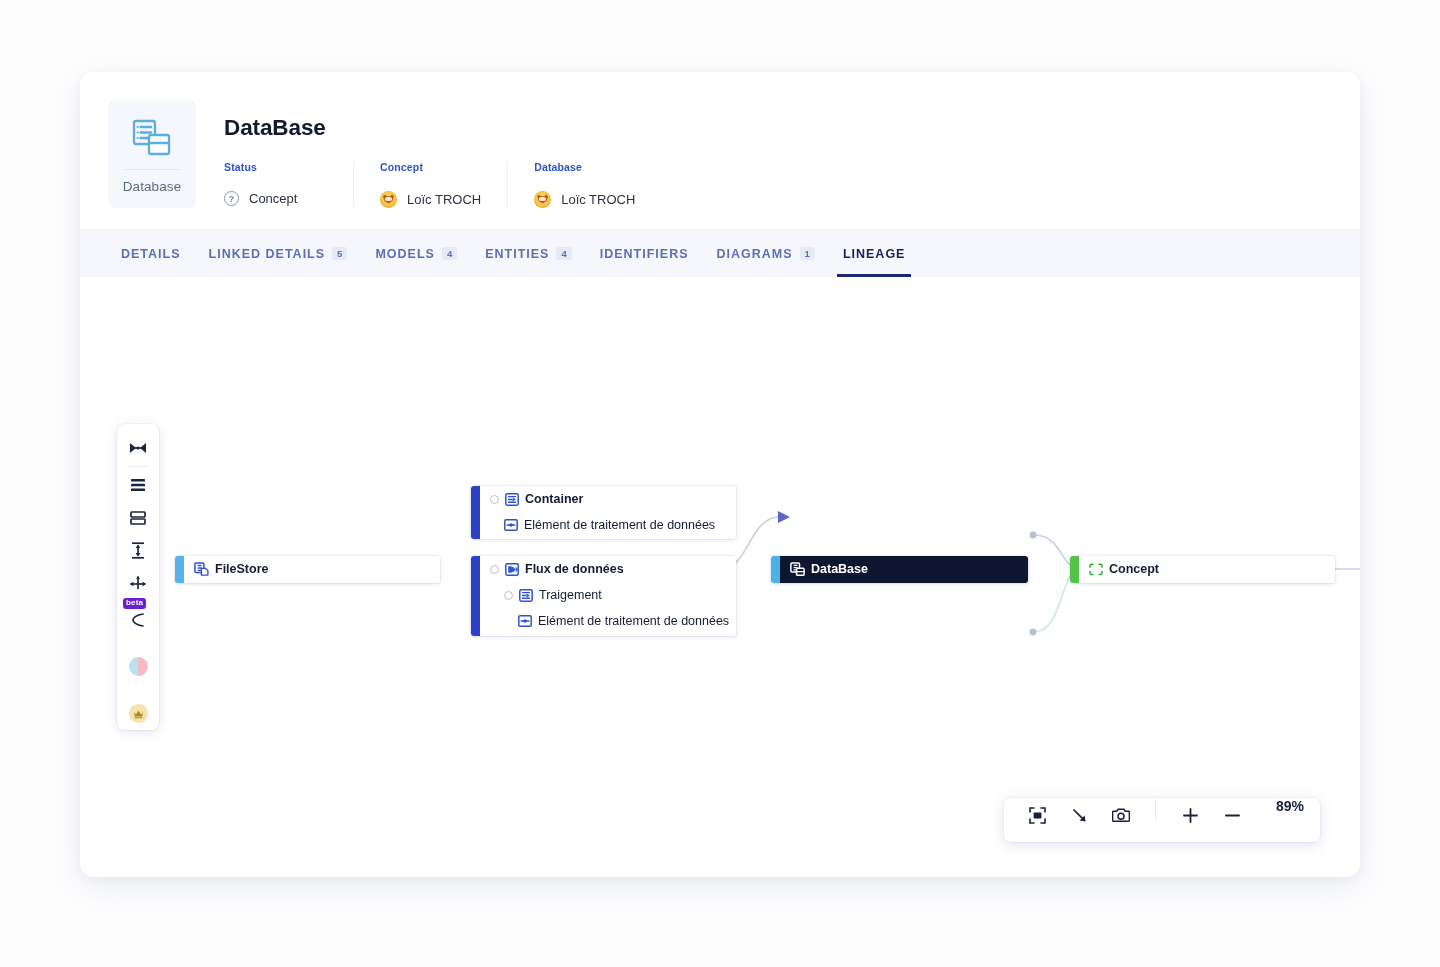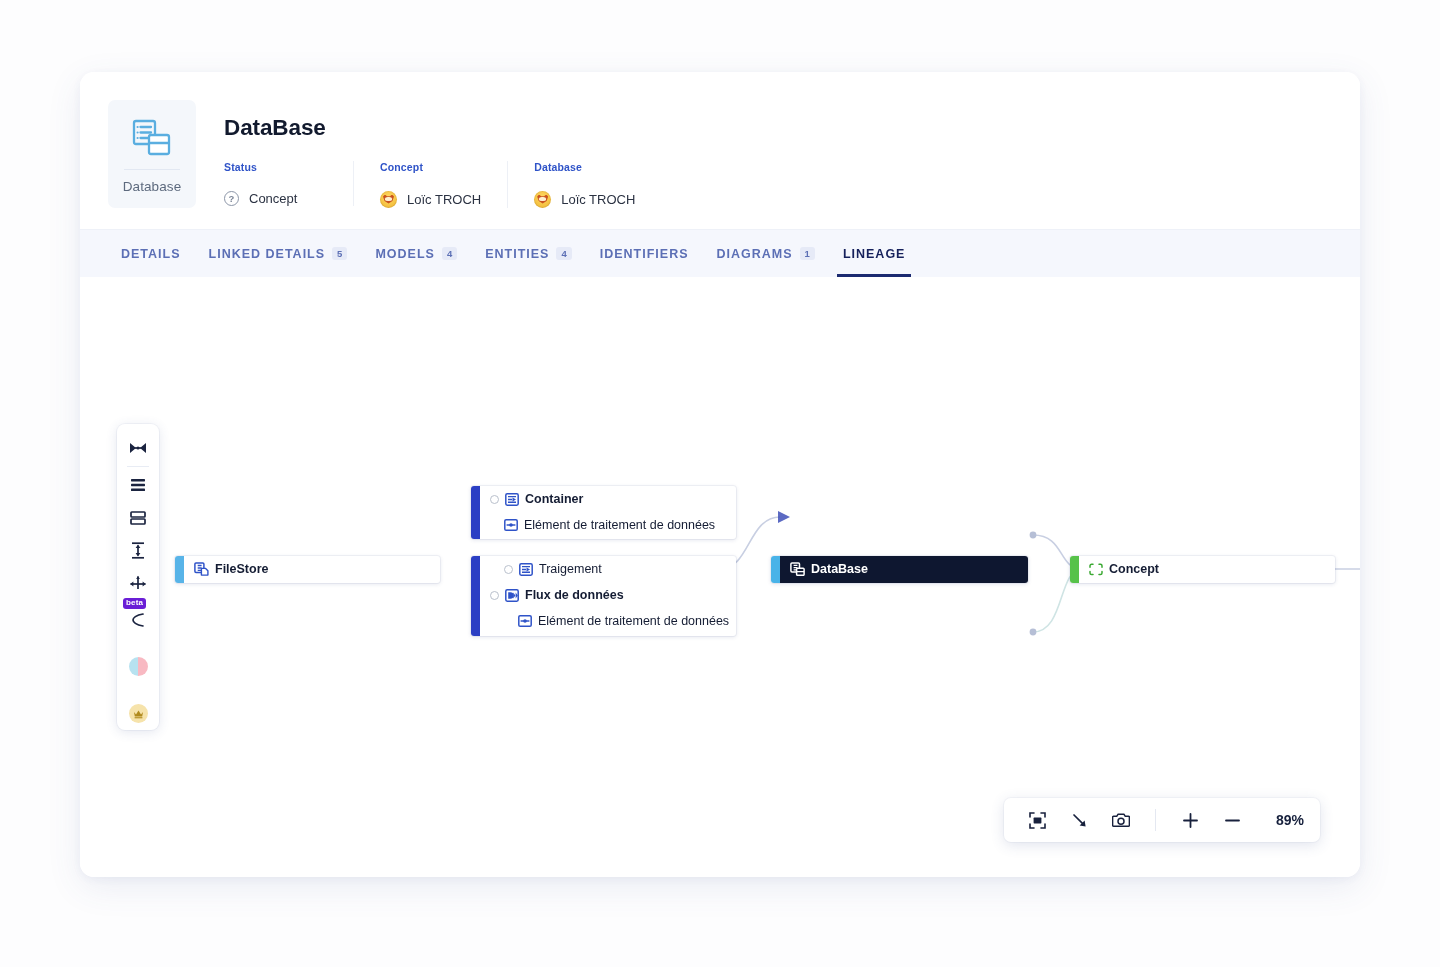--- a/index.html
+++ b/index.html
@@ -216,21 +216,21 @@
   .node.selected .node-row { color: #ffffff; }
 
   
   .zoombar {
     position: absolute;
     right: 40px; bottom: 35px;
     height: 44px;
     background: #ffffff;
     border-radius: 7px;
     box-shadow: 0 3px 14px rgba(60,80,140,.16), 0 0 0 1px rgba(60,80,140,.04);
-    display: flex; align-items: center;
+    display: flex; 
     padding: 0 16px;
     gap: 8px;
   }
   .zb-btn {
     width: 34px; height: 34px;
     display: flex; align-items: center; justify-content: center;
     cursor: pointer; color: #18213d;
   }
   .zb-sep { width: 1px; height: 22px; background: #e4e8f1; margin: 0 9px; }
   .zb-pct {
@@ -460,44 +460,44 @@
               </svg>
             </span>
             <span>Elément de traitement de données</span>
           </div>
         </div>
       </div>
 
       <div class="node" style="left:391px; top:279px; width:265px; height:80px;">
         <div class="node-bar" style="background:#2b3fc4"></div>
         <div class="node-body">
+          <div class="node-row bold ind-1">
+            <span class="dot-toggle"></span>
+            <span>
+              <svg width="14" height="13" viewBox="0 0 14 13">
+                <rect x="0.8" y="0.8" width="12.4" height="11.4" rx="1.4" fill="none" stroke="#2f53c8" stroke-width="1.5"></rect>
+                <path d="M3.2 3.2 h2.1 a3.3 3.3 0 0 1 0 6.6 H3.2 z" fill="#2f53c8"></path>
+                <polygon points="8.2,3.4 10.4,6.5 8.2,9.6" fill="#2f53c8"></polygon>
+                <polygon points="10.6,3.4 12.8,6.5 10.6,9.6" fill="#2f53c8"></polygon>
+              </svg>
+            </span>
+            <span>Flux de données</span>
+          </div>
           <div class="node-row ind-2">
             <span class="dot-toggle"></span>
             <span>
               <svg width="14" height="13" viewBox="0 0 14 13">
                 <rect x="0.8" y="0.8" width="12.4" height="11.4" rx="1.4" fill="none" stroke="#2f53c8" stroke-width="1.5"></rect>
                 <line x1="3" y1="3.6" x2="11" y2="3.6" stroke="#2f53c8" stroke-width="1.4"></line>
                 <line x1="3" y1="9.3" x2="11" y2="9.3" stroke="#2f53c8" stroke-width="1.4"></line>
                 <line x1="3" y1="6.5" x2="7" y2="6.5" stroke="#2f53c8" stroke-width="1.4"></line>
                 <polygon points="7.5,4.6 11,6.5 7.5,8.4" fill="#2f53c8"></polygon>
               </svg>
             </span>
             <span>Traigement</span>
-          </div>
-          <div class="node-row bold ind-1">
-            <span class="dot-toggle"></span>
-            <span>
-              <svg width="14" height="13" viewBox="0 0 14 13">
-                <rect x="0.8" y="0.8" width="12.4" height="11.4" rx="1.4" fill="none" stroke="#2f53c8" stroke-width="1.5"></rect>
-                <path d="M3.2 3.2 h2.1 a3.3 3.3 0 0 1 0 6.6 H3.2 z" fill="#2f53c8"></path>
-                <polygon points="8.2,3.4 10.4,6.5 8.2,9.6" fill="#2f53c8"></polygon>
-                <polygon points="10.6,3.4 12.8,6.5 10.6,9.6" fill="#2f53c8"></polygon>
-              </svg>
-            </span>
-            <span>Flux de données</span>
           </div>
           <div class="node-row ind-3">
             <span>
               <svg width="14" height="12" viewBox="0 0 14 12">
                 <rect x="0.8" y="0.8" width="12.4" height="10.4" rx="1.3" fill="none" stroke="#2f53c8" stroke-width="1.5"></rect>
                 <line x1="2.6" y1="6" x2="11.4" y2="6" stroke="#2f53c8" stroke-width="1.4"></line>
                 <circle cx="7" cy="6" r="1.8" fill="#2f53c8"></circle>
               </svg>
             </span>
             <span>Elément de traitement de données</span>

